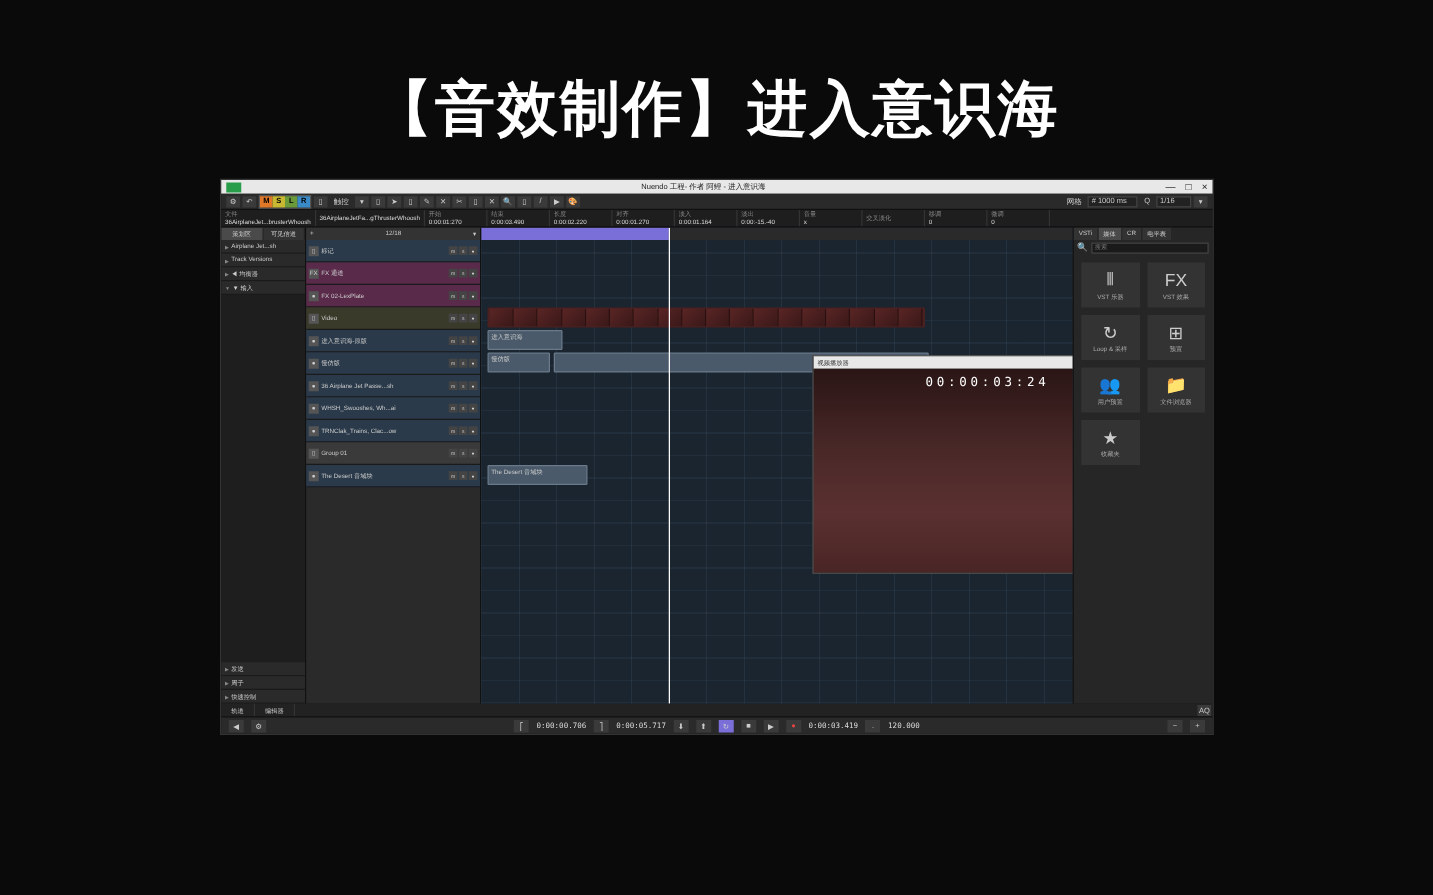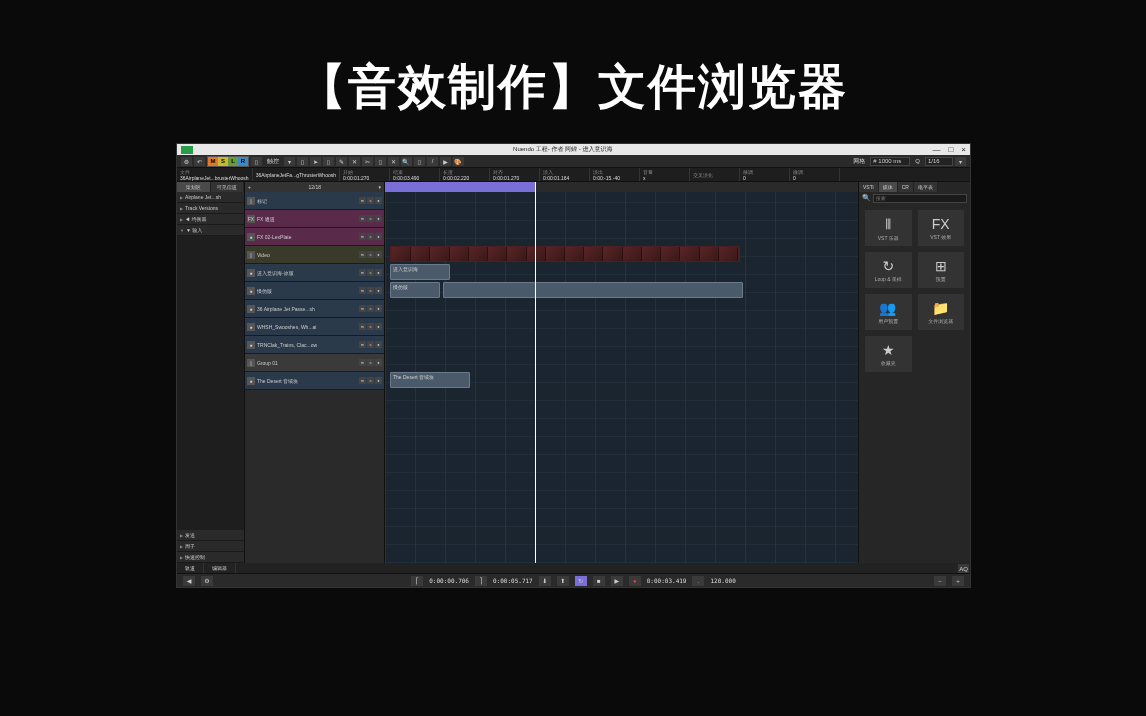--- a/index.html
+++ b/index.html
@@ -70,21 +70,21 @@
 .statusbar { height: 14px; background: #2a2a2a; border-top: 1px solid #111; display: flex; align-items: center; gap: 6px; padding: 0 6px; font-size: 6px; }
 .sb-time { font-family: monospace; color: #ddd; }
 .sb-btn { width: 12px; height: 10px; background: #3a3a3a; display: flex; align-items: center; justify-content: center; cursor: pointer; font-size: 6px; }
 .sb-btn.active { background: #7a6fd8; }
 .bottom-tabs { height: 10px; background: #222; display: flex; font-size: 5px; }
 .bt-tab { padding: 0 8px; display: flex; align-items: center; border-right: 1px solid #333; cursor: pointer; }
 </style>
 </head>
 <body>
 
-<div class="title-overlay">【音效制作】文件浏览器</div>
+<div class="title-overlay">【音效制作】进入意识海</div>
 
 <div class="app">
   <div class="titlebar">
     <div class="titlebar-left"></div>
     <div class="titlebar-center">Nuendo 工程- 作者 阿鲤 - 进入意识海</div>
     <div class="titlebar-right">
       <span>—</span>
       <span>□</span>
       <span>×</span>
     </div>
@@ -324,20 +324,27 @@
             <div class="vthumb"></div>
             <div class="vthumb"></div>
           </div>
           <div class="clip audio" style="top: 82px; left: 5px; width: 60px;">进入意识海</div>
           <div class="clip audio" style="top: 100px; left: 5px; width: 50px;">慢仿版</div>
           <div class="clip audio" style="top: 100px; left: 58px; width: 300px;"></div>
           <div class="clip audio" style="top: 190px; left: 5px; width: 80px;">The Desert 音域块</div>
         </div>
       <div class="playhead"></div>
 
+      <div class="video-popup">
+        <div class="vp-title">视频播放器</div>
+        <div class="vp-content">
+          <div class="vp-tc">00:00:03:24</div>
+
+        </div>
+      </div>
     </div>
 
     <div class="right-panel">
       <div class="rp-tabs">
         <div class="rp-tab">VSTi</div>
         <div class="rp-tab active">媒体</div>
         <div class="rp-tab">CR</div>
         <div class="rp-tab">电平表</div>
       </div>
       <div class="rp-search">

